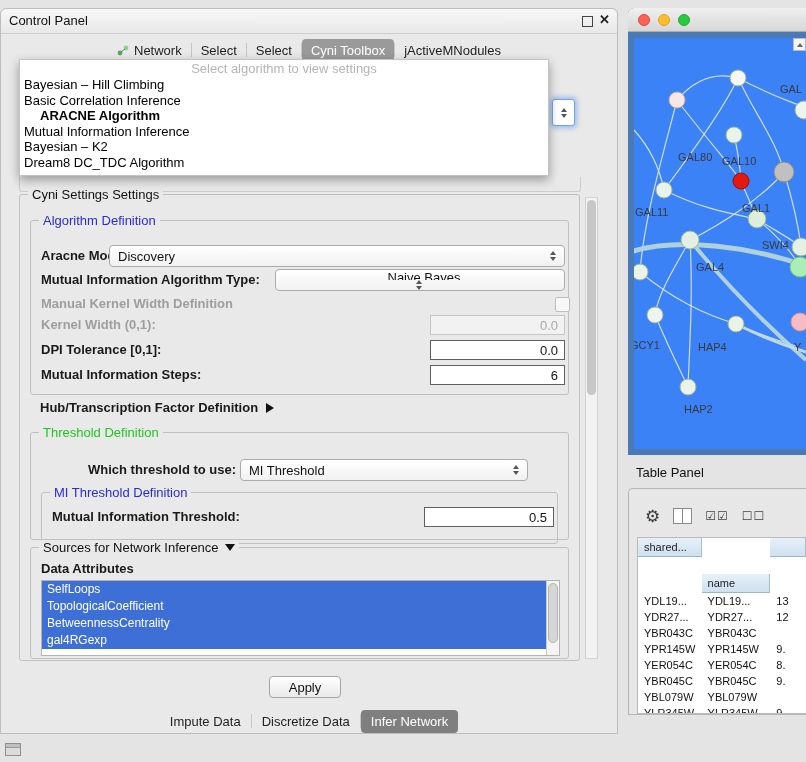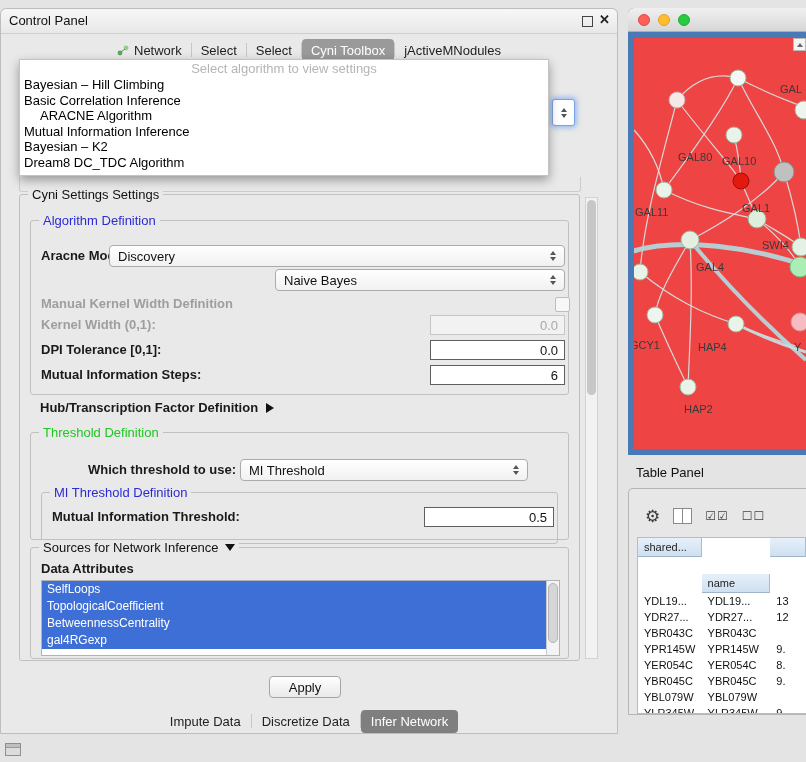--- a/index.html
+++ b/index.html
@@ -53,32 +53,32 @@
 
   .apply-btn{position:absolute;left:268px;top:667px;width:72px;height:22px;background:linear-gradient(#ffffff,#e9e9e9);border:1px solid #a5a5a5;border-radius:4px;font-size:13px;color:#111;font-family:"Liberation Sans",sans-serif;}
 
   .bottom-tab-bar{position:absolute;left:0;top:699px;width:100%;height:26px;display:flex;align-items:center;justify-content:center;font-size:13px;color:#222;}
   .btab{padding:4px 10px;border-radius:4px;white-space:nowrap;}
   .btab.active{background:#7f7f7f;color:#fff;}
 
   .algo-popup{position:absolute;left:18px;top:50px;width:528px;height:115px;background:#fff;border:1px solid #c3c3c3;box-shadow:0 4px 10px rgba(0,0,0,.35);z-index:40;}
   .popup-prompt{height:17px;line-height:17px;text-align:center;color:#b5b5b5;font-size:13px;}
   .popup-item{height:15.5px;line-height:15.5px;padding-left:4px;font-size:13px;color:#000;white-space:nowrap;}
-  .popup-item.sel{font-weight:normal;padding-left:20px;}
+  .popup-item.sel{font-weight:bold;padding-left:20px;}
 
   .combo-focus-frag{position:absolute;left:551px;top:90px;width:23px;height:27px;background:#fff;border:1px solid #7aa4e0;border-radius:3px;box-shadow:0 0 5px 2px rgba(90,150,250,.55);display:flex;flex-direction:column;align-items:center;justify-content:center;gap:2px;z-index:30;box-sizing:border-box;}
 
   
   .network-window{position:absolute;left:628px;top:8px;width:178px;height:447px;background:#4a7ab5;border-radius:6px 0 0 0;}
   .net-titlebar{position:absolute;left:0;top:0;right:0;height:24px;background:linear-gradient(#f0f0f0,#d6d6d6);border-bottom:1px solid #aeaeae;border-radius:6px 0 0 0;display:flex;align-items:center;gap:8px;padding-left:10px;box-sizing:border-box;}
   .light{width:12px;height:12px;border-radius:50%;box-sizing:border-box;}
   .light.red{background:#ff6157;border:1px solid #e2453e;}
   .light.yellow{background:#ffbd2e;border:1px solid #dfa123;}
   .light.green{background:#29c940;border:1px solid #1faf32;}
-  .net-canvas{position:absolute;left:6px;top:30px;width:172px;height:411px;background:#ef4444;overflow:hidden;}
+  .net-canvas{position:absolute;left:6px;top:30px;width:172px;height:411px;background:#3b82f6;overflow:hidden;}
   .net-scroll-up{position:absolute;right:0;top:0;width:13px;height:13px;background:#f4f4f4;border:1px solid #b9b9b9;display:flex;align-items:center;justify-content:center;box-sizing:border-box;}
   .tri-up{width:0;height:0;border-left:3px solid transparent;border-right:3px solid transparent;border-bottom:4px solid #666;}
 
   
   .table-panel-label{position:absolute;left:636px;top:465px;font-size:13px;color:#111;}
   .table-window{position:absolute;left:628px;top:488px;width:178px;height:227px;background:#e7e7e7;border:1px solid #b5b5b5;border-right:none;border-radius:5px 0 0 0;box-sizing:border-box;}
   .table-toolbar{position:absolute;left:0;top:12px;height:30px;display:flex;align-items:center;gap:13px;padding-left:16px;}
   .gear-ico{font-size:17px;color:#3a3a3a;line-height:1;}
   .tbl-ico{width:17px;height:14px;background:#fff;border:1px solid #8a8a8a;position:relative;}
   .tbl-ico::before{content:"";position:absolute;left:8px;top:0;bottom:0;width:1px;background:#8a8a8a;}
@@ -147,21 +147,22 @@
 
         <span class="flabel" style="left:10px;top:24px;line-height:22px;">Aracne Mode:</span>
         <div class="combo" style="left:78px;top:24px;width:456px;">
           <span class="combo-text">Discovery</span>
           <span class="combo-arrows">
               <i class="tri-up-s"></i>
               <i class="tri-down-s"></i>
             </span>
         </div>
 
-        <div class="combo" style="left:244px;top:48px;width:290px;">
+        <span class="flabel" style="left:10px;top:48px;line-height:22px;">Mutual Information Algorithm Type:</span>
+        <div class="combo" style="left:244px;top:48px;width:290px;flex-direction:column;">
           <span class="combo-text">Naive Bayes</span>
           <span class="combo-arrows">
               <i class="tri-up-s"></i>
               <i class="tri-down-s"></i>
             </span>
         </div>
 
         <span class="flabel disabled" style="left:10px;top:75px;line-height:16px;">Manual Kernel Width Definition</span>
         <span class="checkbox" style="left:524px;top:76px;"></span>
 

